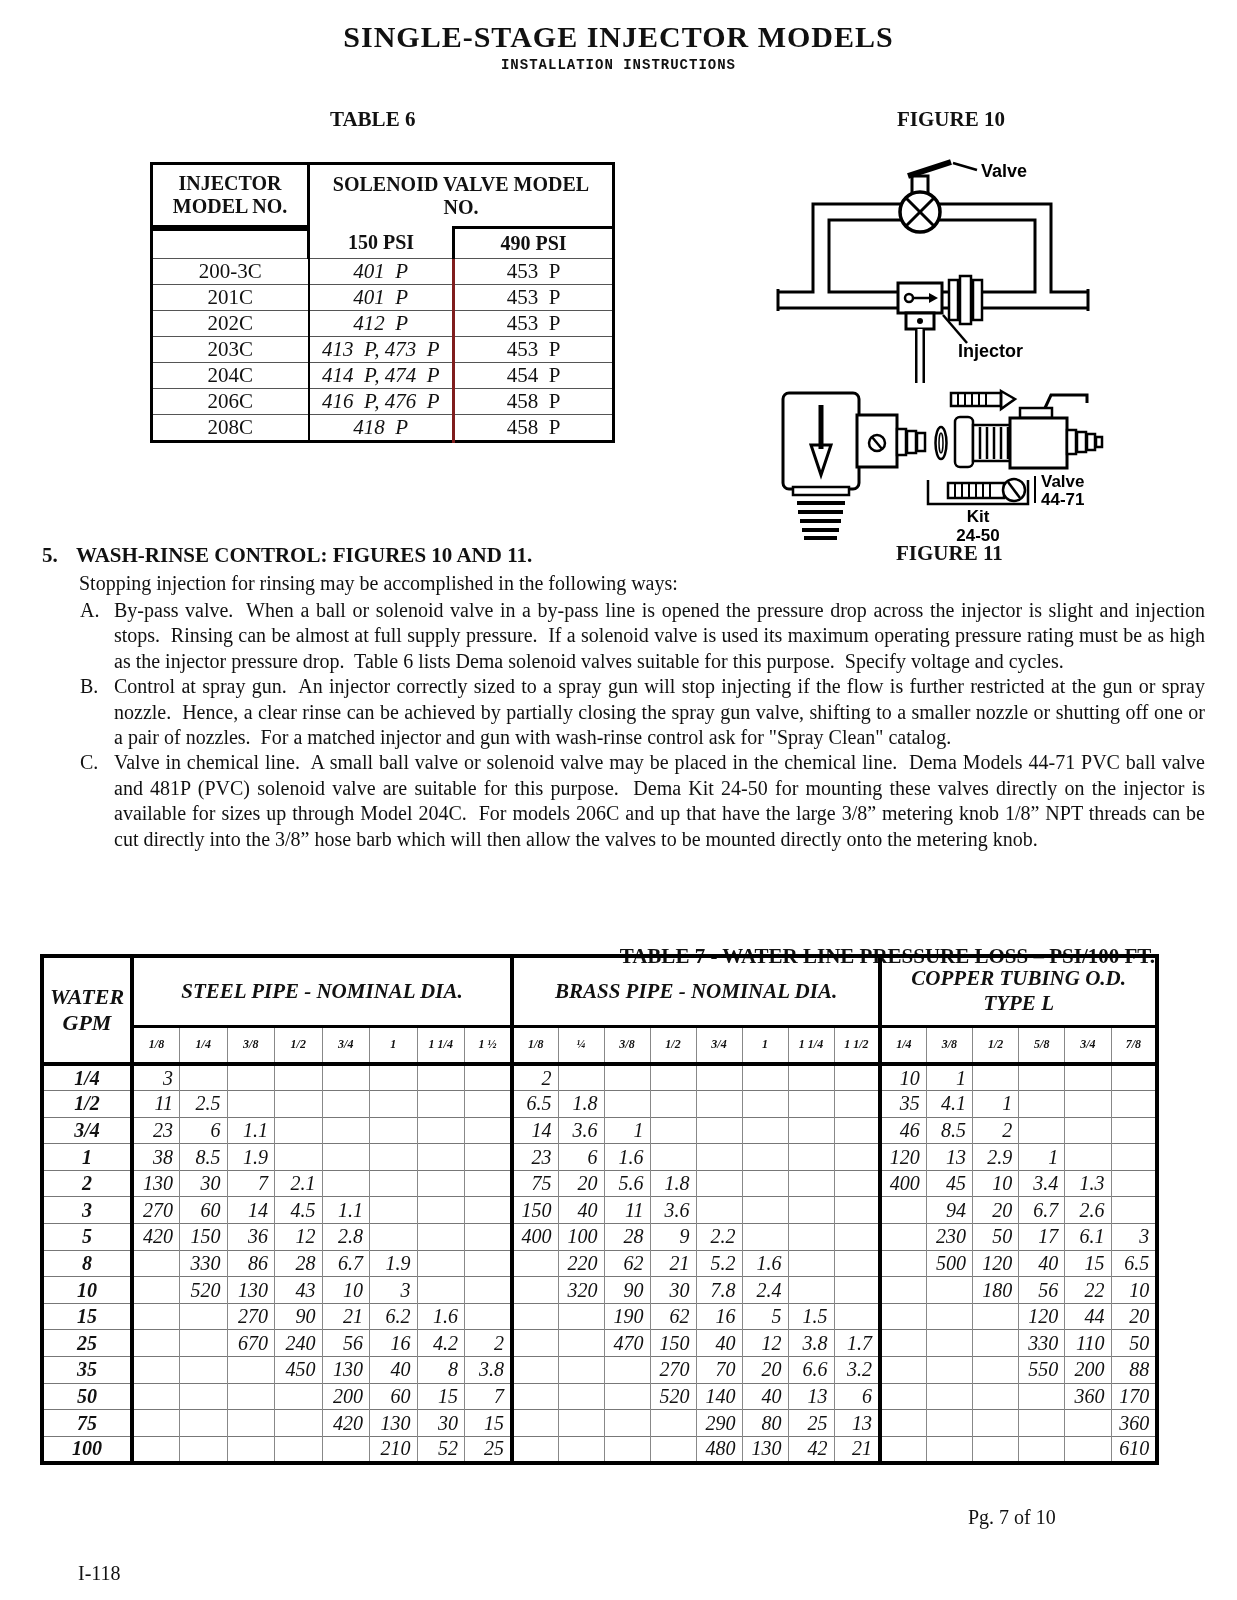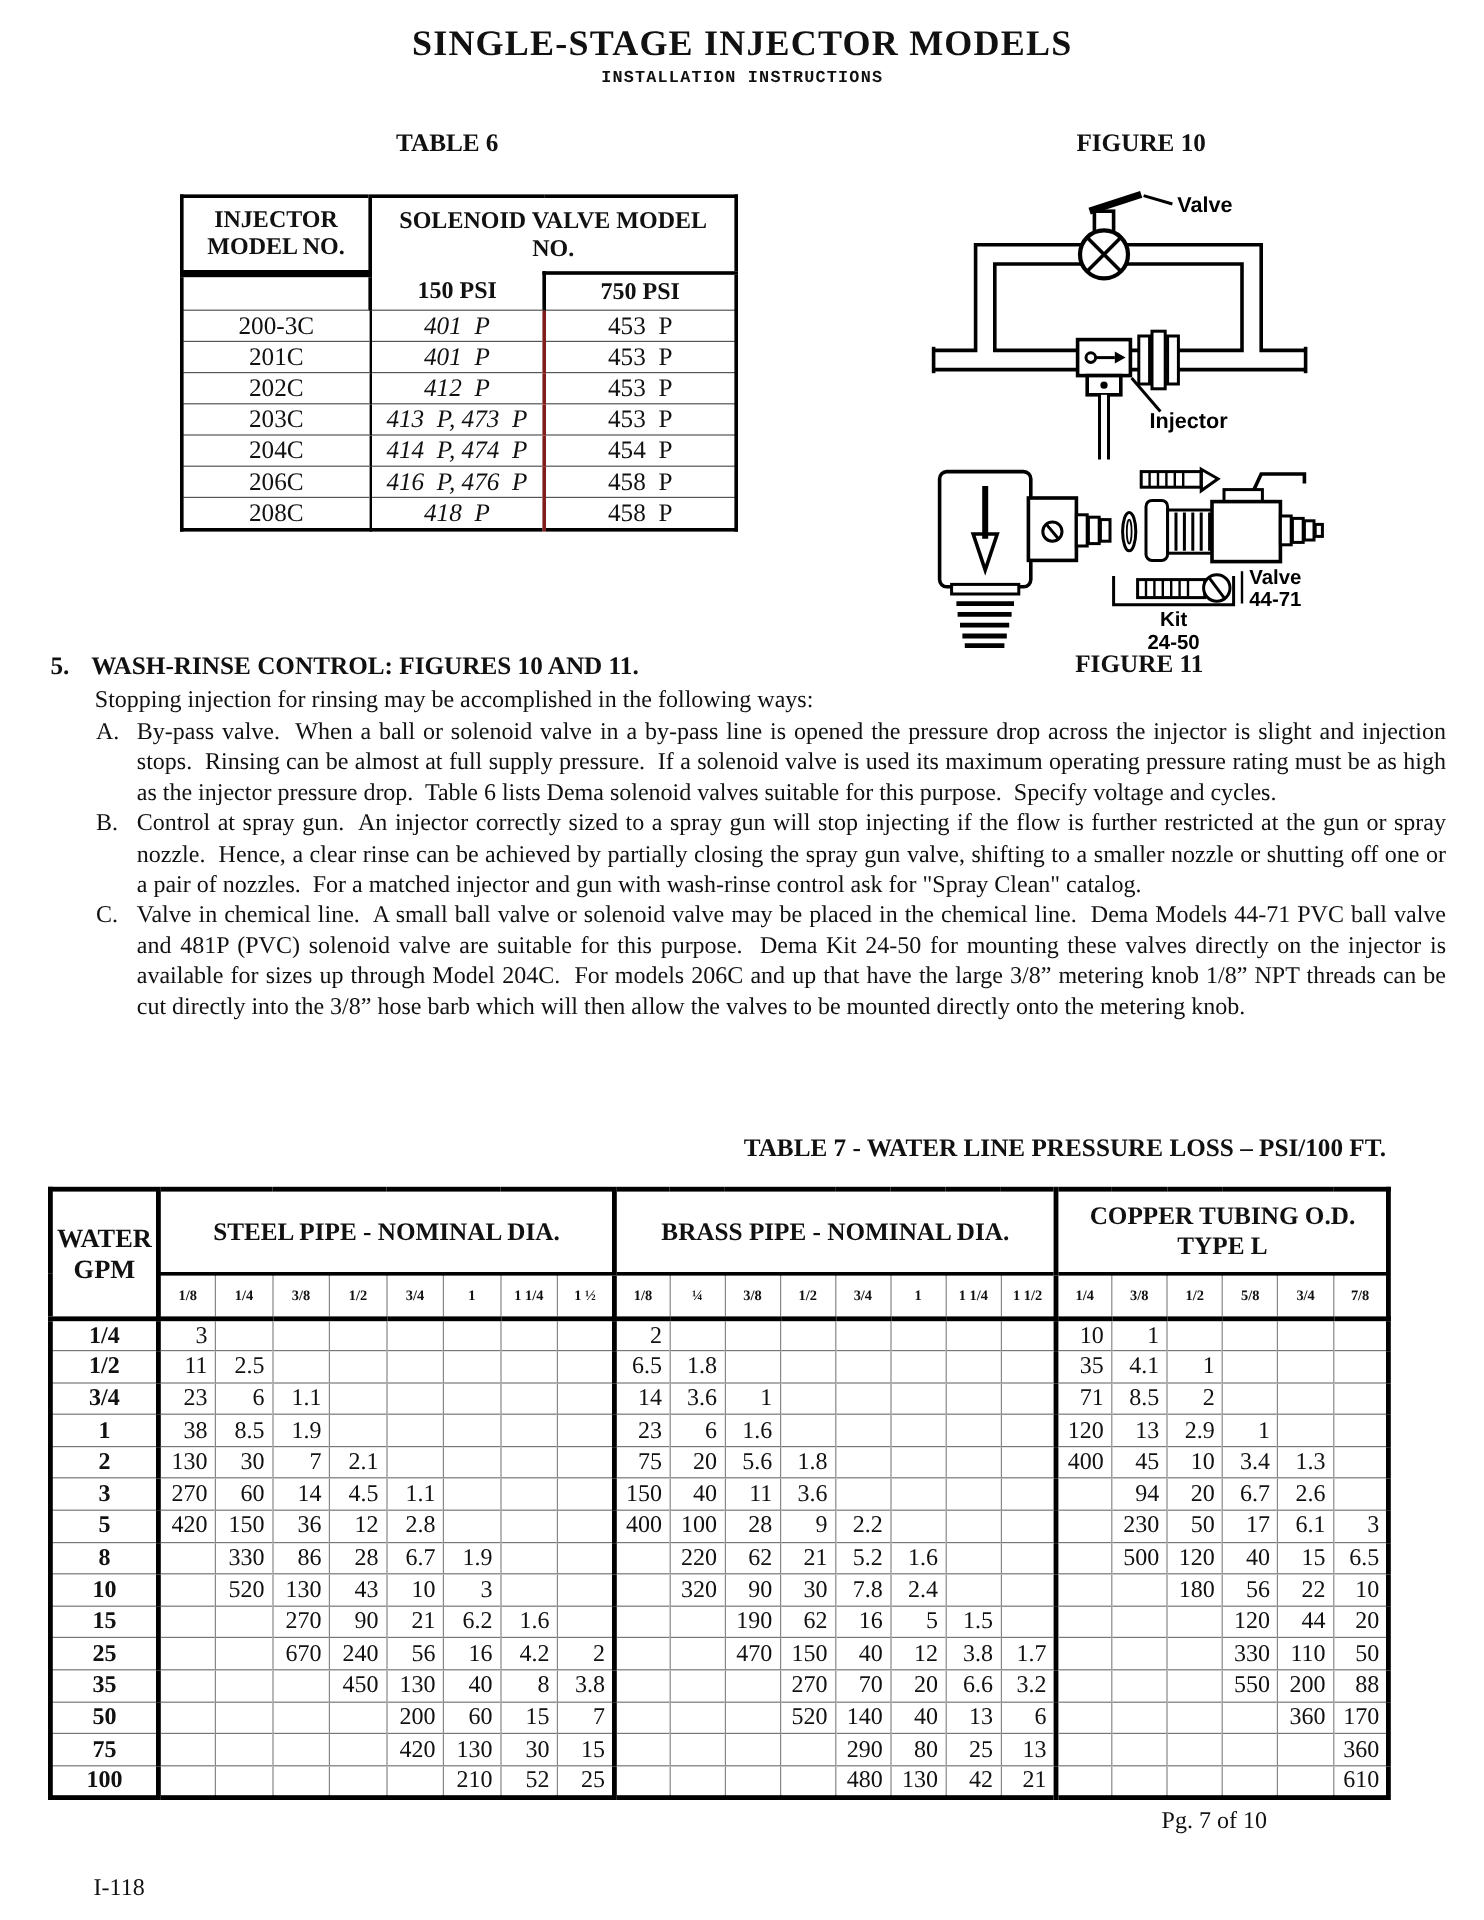--- a/index.html
+++ b/index.html
@@ -35,21 +35,21 @@
   
   .sec5 { position:absolute; left:42px; top:543px; width:1163px; font-size:20px; }
   .s5-head { font-size:21px; font-weight:bold; }
   .s5-head .num { display:inline-block; width:34px; }
   .s5-intro { margin:3px 0 2px 37px; line-height:25px; }
   .s5-item { display:flex; margin-left:38px; line-height:25.4px; }
   .s5-item .lbl { width:34px; flex:none; }
   .s5-item .txt { flex:1; text-align:justify; white-space:pre-wrap; }
   
   .t7-title { position:absolute; left:40px; top:944px; width:1115px; text-align:right; font-size:21px; font-weight:bold; }
-  table.t7 { position:absolute; left:40px; top:989px; width:1115px; border-collapse:collapse; table-layout:fixed; border:4px solid #000; }
+  table.t7 { position:absolute; left:40px; top:954px; width:1115px; border-collapse:collapse; table-layout:fixed; border:4px solid #000;font-style:italic; }
   .t7 th, .t7 td { padding:0; vertical-align:middle; }
   .t7 tr.grp-row { height:70px; }
   .t7 .gpm-h { border-right:4px solid #000; border-bottom:4px solid #000; font-size:22px; font-weight:bold; text-align:center; white-space:pre-line; line-height:26px; }
   .t7 .grp { border-bottom:3px solid #000; font-size:21px; font-weight:bold; text-align:center; white-space:pre-line; line-height:25px; }
   .t7 .g-steel, .t7 .g-brass { border-right:4px solid #000; }
   #t7-sizes { height:38px; }
   #t7-sizes th { border-right:1px solid #888; border-bottom:4px solid #000; font-size:12px; font-weight:bold; text-align:center; }
   .t7 .grp-end { border-right:4px solid #000 !important; }
   #t7-body tr { height:26.6px; }
   #t7-body td { border-right:1px solid #888; border-top:1.5px solid #777; font-size:20px; }
@@ -80,21 +80,21 @@
   <tbody>
     <tr class="r1">
       <td class="a1">INJECTOR
 MODEL NO.</td>
       <td class="b1" colspan="2">SOLENOID VALVE MODEL
 NO.</td>
     </tr>
     <tr class="r3">
       <td class="a3"></td>
       <td class="c150">150 PSI</td>
-      <td class="c750">750 PSI</td>
+      <td class="c750">490 PSI</td>
     </tr>
   </tbody>
   <tbody id="t6-body">
       <tr>
         <td class="mcol">200-3C</td>
         <td class="p150">401  P</td>
         <td class="p750">453  P</td>
       </tr>
       <tr>
         <td class="mcol">201C</td>
@@ -361,21 +361,21 @@
         <td class="num"></td>
         <td class="num grp-end"></td>
         <td class="num">14</td>
         <td class="num">3.6</td>
         <td class="num">1</td>
         <td class="num"></td>
         <td class="num"></td>
         <td class="num"></td>
         <td class="num"></td>
         <td class="num grp-end"></td>
-        <td class="num">71</td>
+        <td class="num">46</td>
         <td class="num">8.5</td>
         <td class="num">2</td>
         <td class="num"></td>
         <td class="num"></td>
         <td class="num grp-end"></td>
       </tr>
       <tr>
         <td class="gpm">1</td>
         <td class="num">38</td>
         <td class="num">8.5</td>

